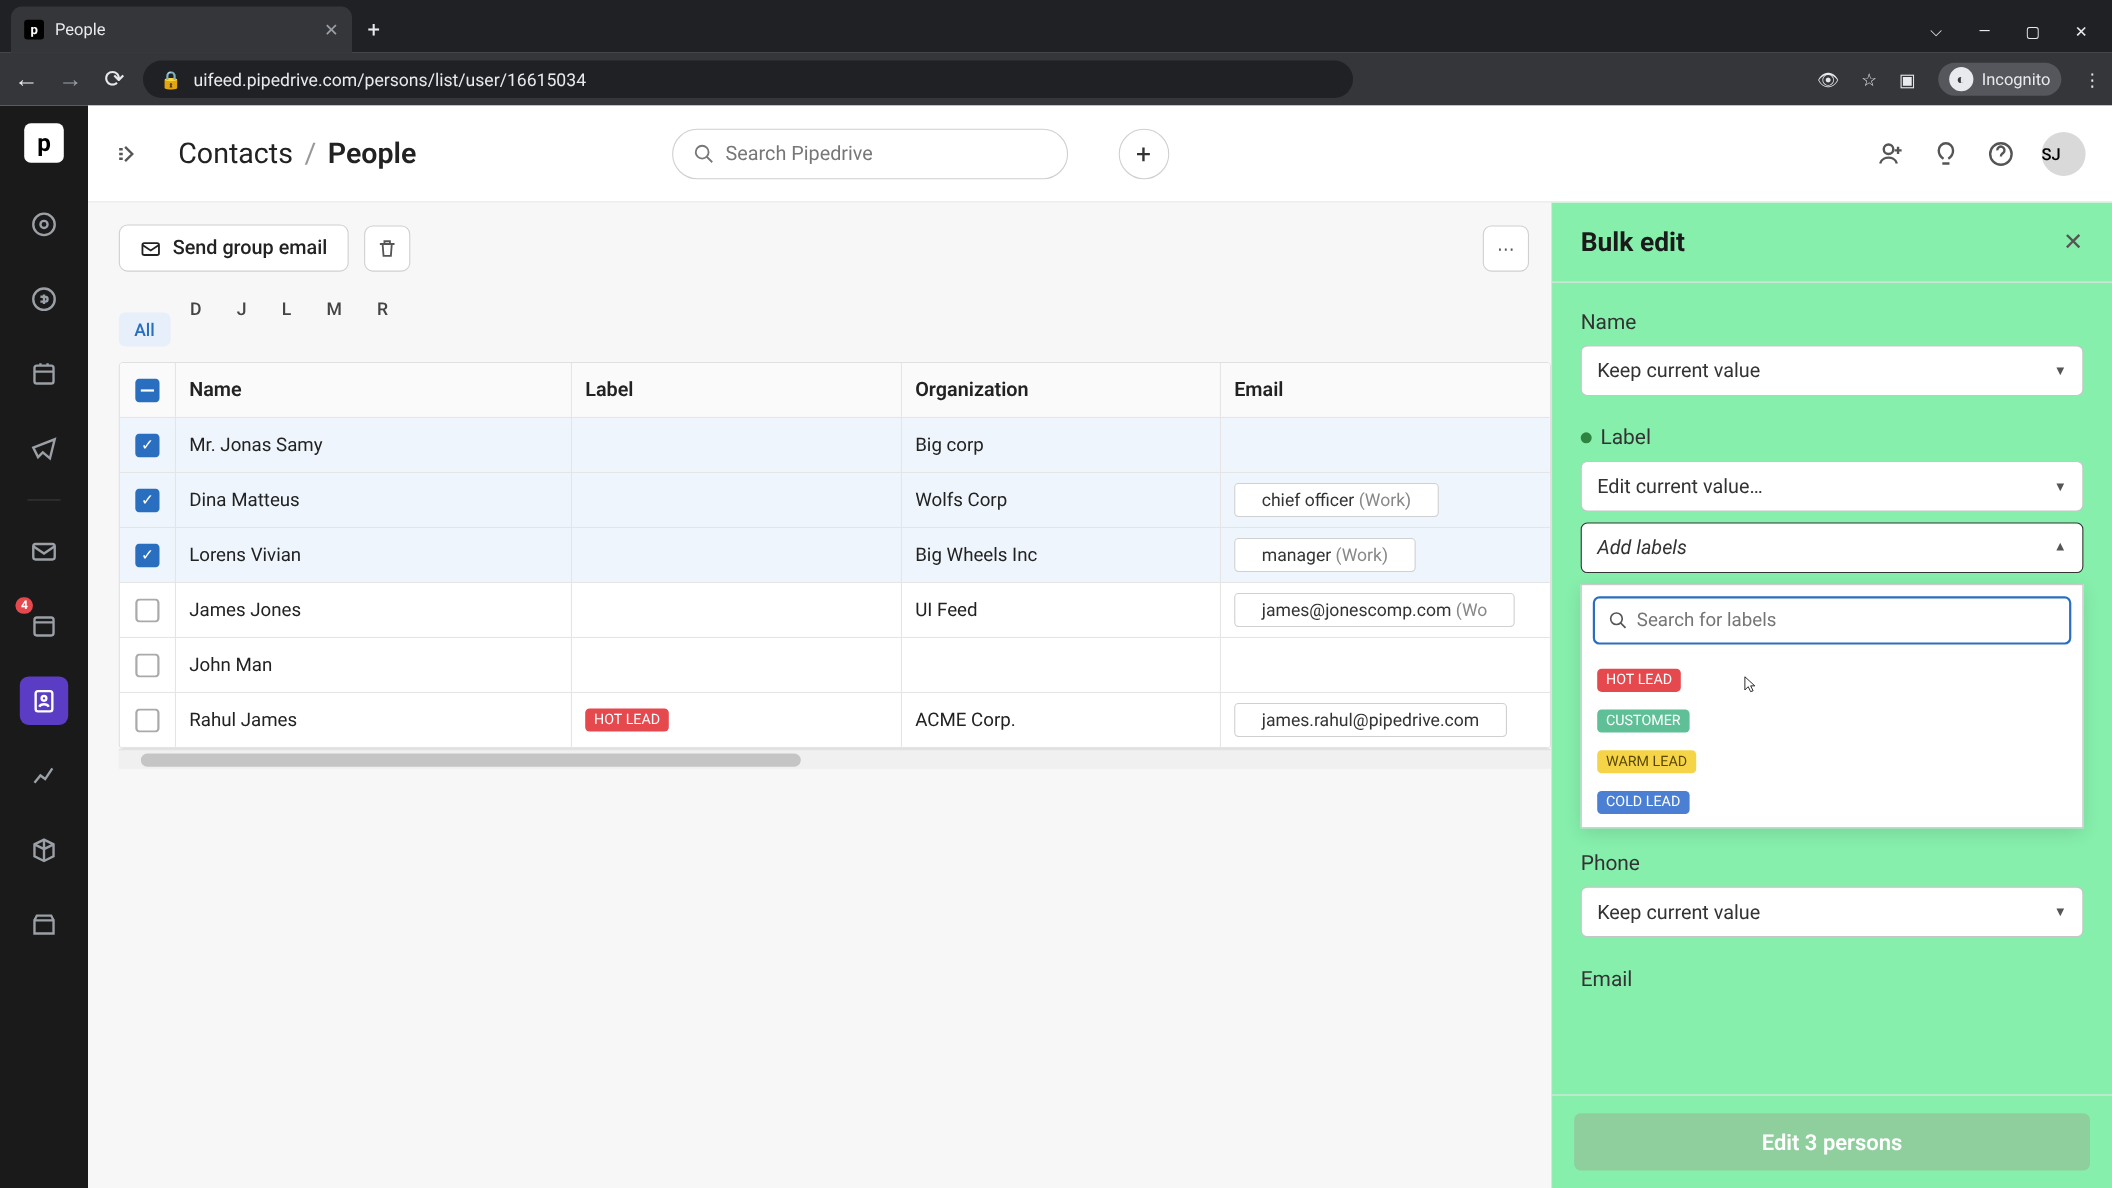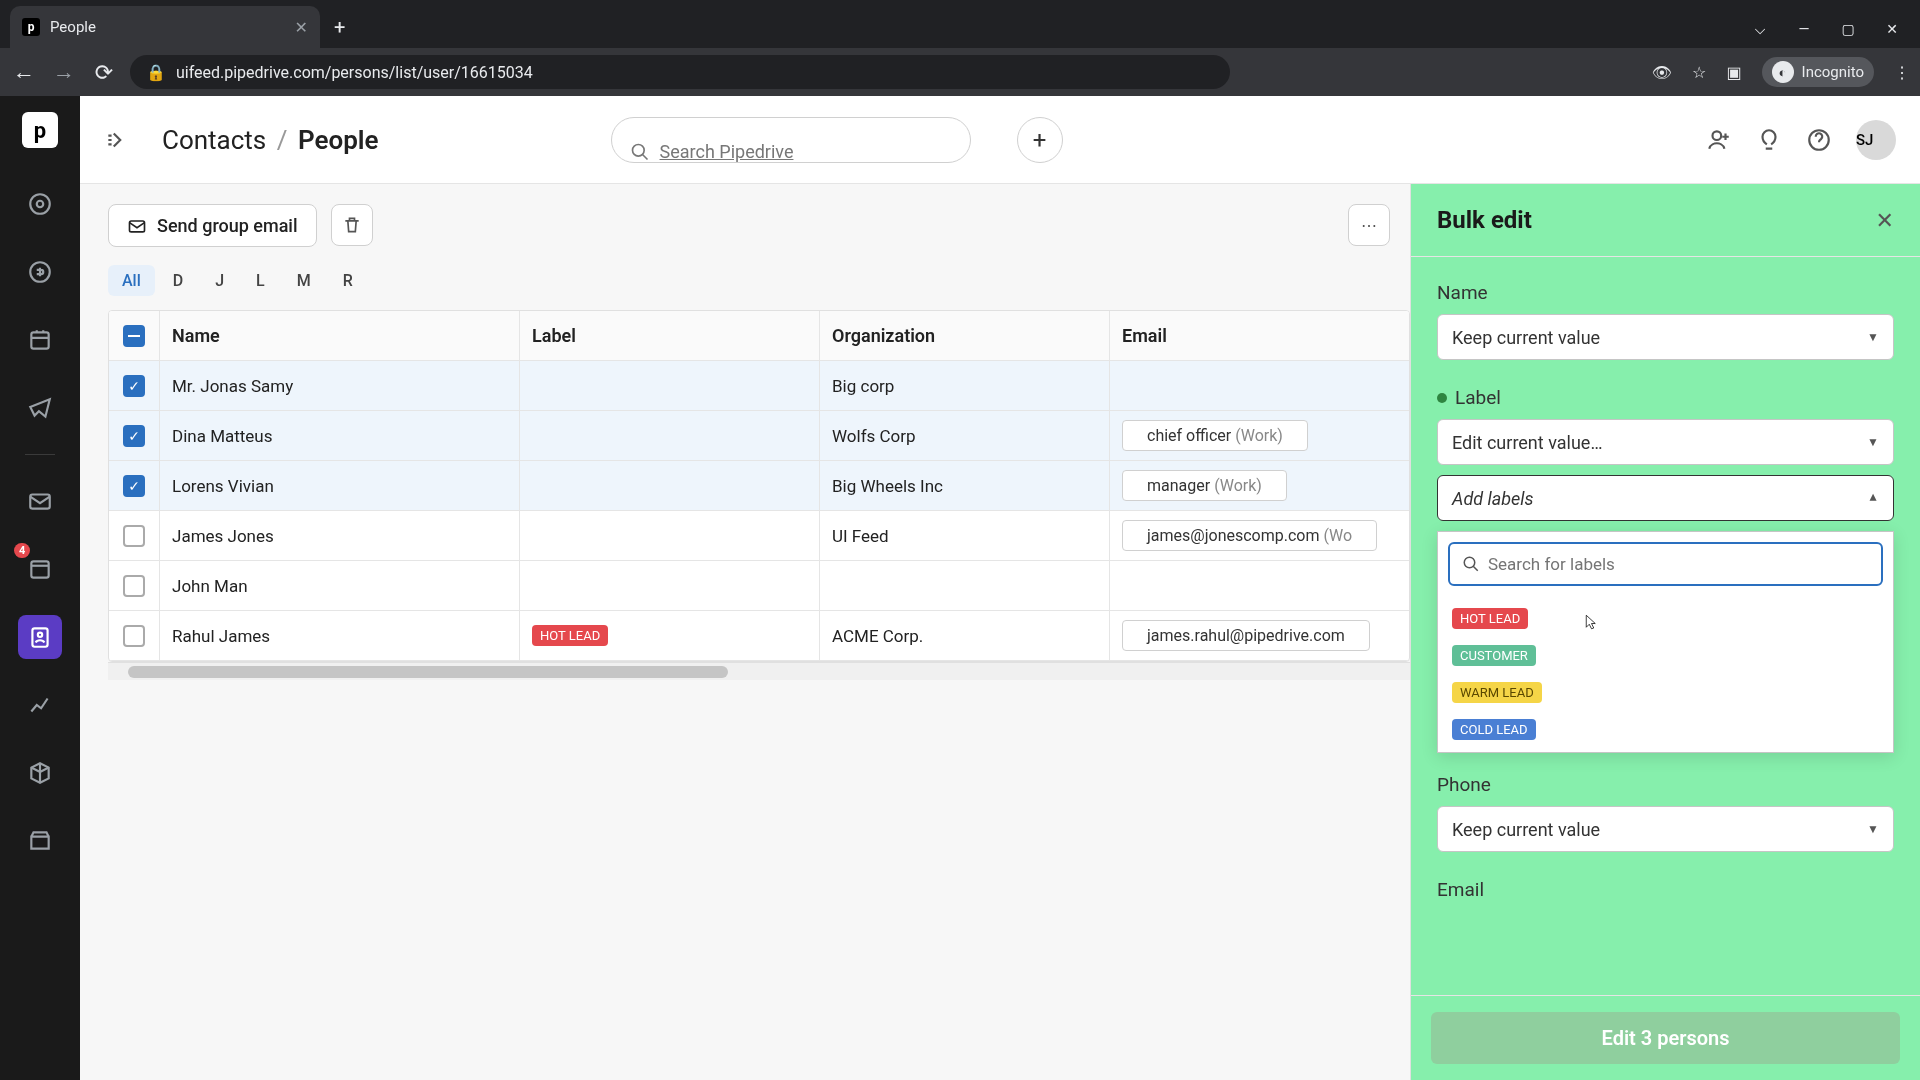--- a/index.html
+++ b/index.html
@@ -32,36 +32,36 @@
 .sb-item.active { background: #5b3cc4; color: #fff; }
 .sb-divider { width: 30px; height: 1px; background: #3a3a3a; }
 .sb-badge { position: absolute; top: -4px; left: -4px; background: #e5484d; color: #fff; font-size: 11px; border-radius: 8px; padding: 1px 5px; font-weight: bold; }
 
 .main { flex: 1; background: #f7f7f7; display: flex; flex-direction: column; overflow: hidden; }
 .topbar { height: 88px; background: #fff; border-bottom: 1px solid #e5e5e5; display: flex; align-items: center; padding: 0 24px; gap: 32px; }
 .nav-toggle { color: #555; }
 .breadcrumb { font-size: 26px; color: #222; }
 .breadcrumb .sep { color: #999; margin: 0 4px; }
 .breadcrumb .current { font-weight: 600; }
-.search-box { margin-left: 200px; width: 360px; height: 46px; border: 1px solid #d0d0d0; border-radius: 24px; display: flex; align-items: flex-end; padding: 0 18px; gap: 10px; color: #777; font-size: 18px; text-decoration: underline; }
+.search-box { margin-left: 200px; width: 360px; height: 46px; border: 1px solid #d0d0d0; border-radius: 24px; display: flex; align-items: center; padding: 0 18px; gap: 10px; color: #777; font-size: 18px; }
 .plus-btn { width: 46px; height: 46px; border: 1px solid #d0d0d0; border-radius: 50%; display: flex; align-items: center; justify-content: center; font-size: 24px; color: #333; margin-left: 14px; }
 .topbar-right { margin-left: auto; display: flex; align-items: center; gap: 24px; color: #555; }
 .avatar { width: 40px; height: 40px; border-radius: 50%; background: #d9d9d9; display: flex; align-items: center; font-size: 15px; color: #000000; font-weight: 500; }
 
 .content-wrap { flex: 1; display: flex; overflow: hidden; }
 .content { flex: 1; padding: 20px 0 0 28px; overflow: auto; position: relative; }
 
-.toolbar { display: flex; align-items: flex-start; gap: 14px; margin-bottom: 18px; }
+.toolbar { display: flex; align-items: flex-end; gap: 14px; margin-bottom: 18px; }
 .email-btn { border: 1px solid #d0d0d0; border-radius: 8px; padding: 10px 18px; display: flex; align-items: center; gap: 10px; font-size: 18px; font-weight: 500; color: #222; background: #fff; }
 .icon-btn { width: 42px; height: 42px; border: 1px solid #d0d0d0; border-radius: 8px; display: flex; align-items: center; justify-content: center; color: #555; background: #fff; }
 .more-btn { margin-left: auto; margin-right: 20px; }
 
 .alpha-tabs { display: flex; gap: 4px; margin-bottom: 14px; }
 .alpha-tab { padding: 6px 14px; font-size: 16px; color: #444; border-radius: 6px; font-weight: 500; }
-.alpha-tab.active { background: #e7f0fa; color: #2a6fbf; }
+.alpha-tab.active { background: #e7f0fa; color: #2a6fbf; margin-top: 19px; }
 
 .table { border: 1px solid #e0e0e0; border-radius: 4px; background: #fff; overflow: hidden; }
 .thead, .trow { display: grid; grid-template-columns: 50px 360px 300px 290px 300px 40px; align-items: center; border-bottom: 1px solid #e5e5e5; }
 .thead { background: #fafafa; height: 50px; font-weight: 600; font-size: 18px; color: #222; }
 .trow { height: 50px; font-size: 17px; color: #222; }
 .trow.sel { background: #eef5fc; }
 .cell { padding: 0 12px; display: flex; align-items: center; white-space: nowrap; overflow: hidden; }
 .cell.bl { border-left: 1px solid #e5e5e5; height: 100%; }
 .cbox { width: 22px; height: 22px; border: 2px solid #aaa; border-radius: 4px; display: flex; align-items: center; justify-content: center; margin: 0 auto; }
 .cbox.checked { background: #2a6fbf; border-color: #2a6fbf; color: #fff; font-size: 14px; }

